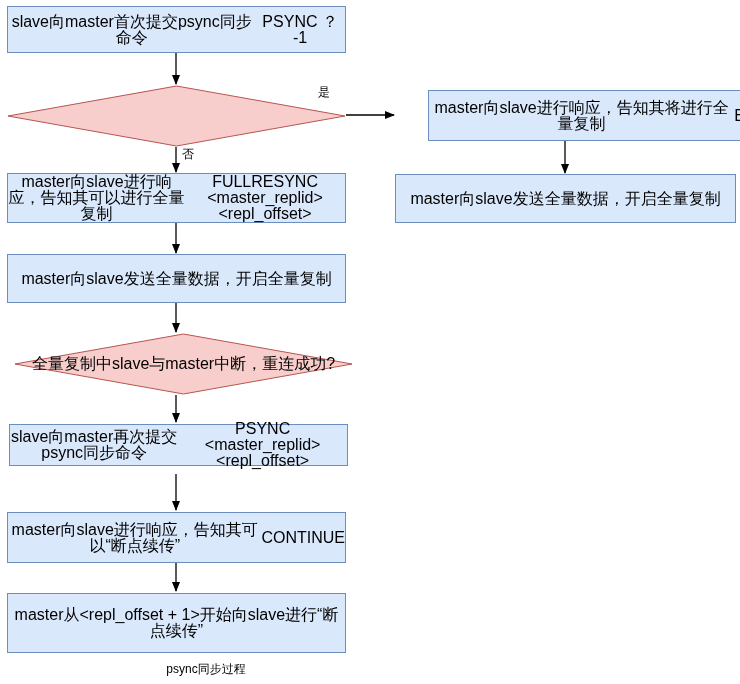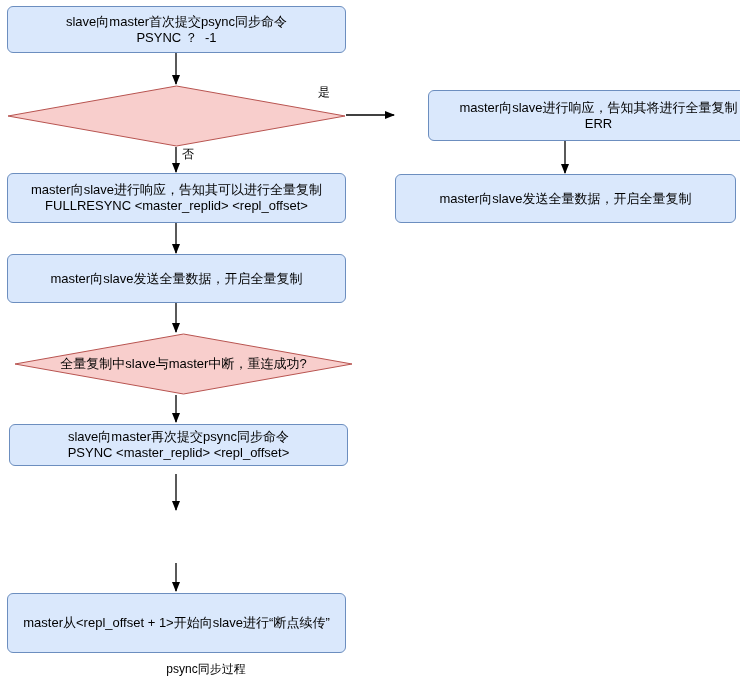--- a/index.html
+++ b/index.html
@@ -26,29 +26,27 @@
   }
   .connectors {
     position: absolute;
     left: 0; top: 0;
     pointer-events: none;
   }
   .connectors line { stroke: var(--arrow); stroke-width: 1.3; }
   #arrowhead path { fill: var(--arrow); }
   .node {
     position: absolute;
-    font-size: 13px;
+    font-size: 16px;
     line-height: 16px;
     text-align: center;
     display: flex;
-    flex-direction: column;
     align-items: center;
     justify-content: center;
     box-sizing: border-box;
-    border-radius: 6px;
   }
   .process {
     background: var(--process-fill);
     border: 1px solid var(--process-border);
   }
   .decision { background: transparent; border: none; }
   .diamond-shape {
     position: absolute;
     left: 0; top: 0;
     width: 100%; height: 100%;
@@ -137,20 +135,24 @@
     <div class="diamond-text">
       <div class="label-line">全量复制中slave与master中断，重连成功?</div>
     </div>
   </div>
 
   <div class="node process" style="left:9px; top:424px; width:339px; height:42px;">
     <div class="label-line">slave向master再次提交psync同步命令</div>
     <div class="label-line">PSYNC &lt;master_replid&gt; &lt;repl_offset&gt;</div>
   </div>
 
+  <div class="node process" style="left:7px; top:512px; width:339px; height:51px;">
+    <div class="label-line">master向slave进行响应，告知其可以“断点续传”</div>
+    <div class="label-line">CONTINUE</div>
+  </div>
 
   <div class="node process" style="left:7px; top:593px; width:339px; height:60px;">
     <div class="label-line">master从&lt;repl_offset + 1&gt;开始向slave进行“断点续传”</div>
   </div>
 
   <div class="caption" style="left:0px; top:661px; width:412px;">psync同步过程</div>
 
 </div>
 
 </body></html>

